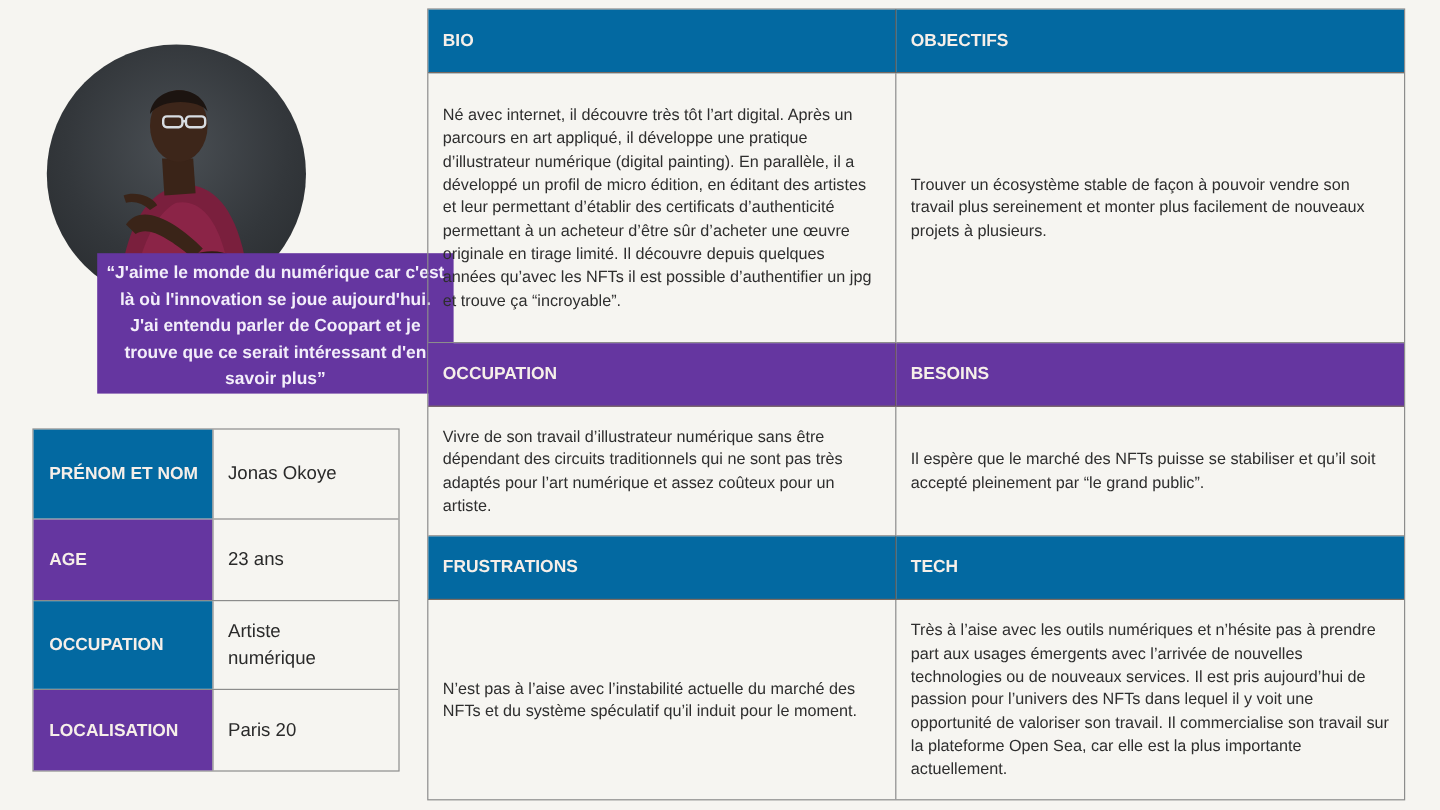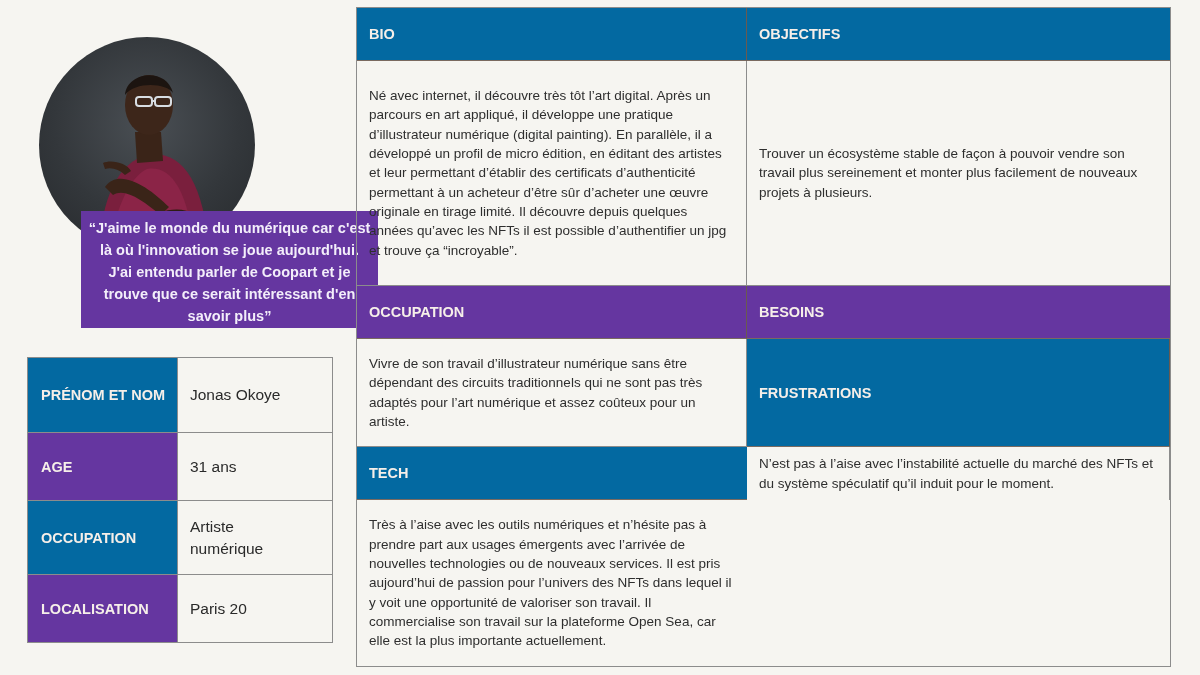--- a/index.html
+++ b/index.html
@@ -129,21 +129,21 @@
   <span>“J'aime le monde du numérique car c'est là où l'innovation se joue aujourd'hui. J'ai entendu parler de Coopart et je trouve que ce serait intéressant d'en savoir plus”</span>
 </div>
 
 <div class="info">
   <div class="info-row" style="height:75px">
     <div class="info-label orange">PRÉNOM ET NOM</div>
     <div class="info-value">Jonas Okoye</div>
   </div>
   <div class="info-row" style="height:68px">
     <div class="info-label purple">AGE</div>
-    <div class="info-value">31 ans</div>
+    <div class="info-value">23 ans</div>
   </div>
   <div class="info-row" style="height:74px">
     <div class="info-label orange">OCCUPATION</div>
     <div class="info-value" style="padding-right:40px">Artiste numérique</div>
   </div>
   <div class="info-row" style="height:67px">
     <div class="info-label purple">LOCALISATION</div>
     <div class="info-value">Paris 20</div>
   </div>
 </div>
@@ -158,20 +158,23 @@
   <div class="cell-body">
     <span>Trouver un écosystème stable de façon à pouvoir vendre son travail plus sereinement et monter plus facilement de nouveaux projets à plusieurs.</span>
   </div>
 
   <div class="cell-head left purple">OCCUPATION</div>
   <div class="cell-head purple">BESOINS</div>
 
   <div class="cell-body left">
     <span>Vivre de son travail d’illustrateur numérique sans être dépendant des circuits traditionnels qui ne sont pas très adaptés pour l’art numérique et assez coûteux pour un artiste.</span>
   </div>
+  <div class="cell-body">
+    <span>Il espère que le marché des NFTs puisse se stabiliser et qu’il soit accepté pleinement par “le grand public”.</span>
+  </div>
 
   <div class="cell-head left orange">FRUSTRATIONS</div>
   <div class="cell-head orange">TECH</div>
 
   <div class="cell-body left last">
     <span>N’est pas à l’aise avec l’instabilité actuelle du marché des NFTs et du système spéculatif qu’il induit pour le moment.</span>
   </div>
   <div class="cell-body last">
     <span>Très à l’aise avec les outils numériques et n’hésite pas à prendre part aux usages émergents avec l’arrivée de nouvelles technologies ou de nouveaux services. Il est pris aujourd’hui de passion pour l’univers des NFTs dans lequel il y voit une opportunité de valoriser son travail. Il commercialise son travail sur la plateforme Open Sea, car elle est la plus importante actuellement.</span>
   </div>

